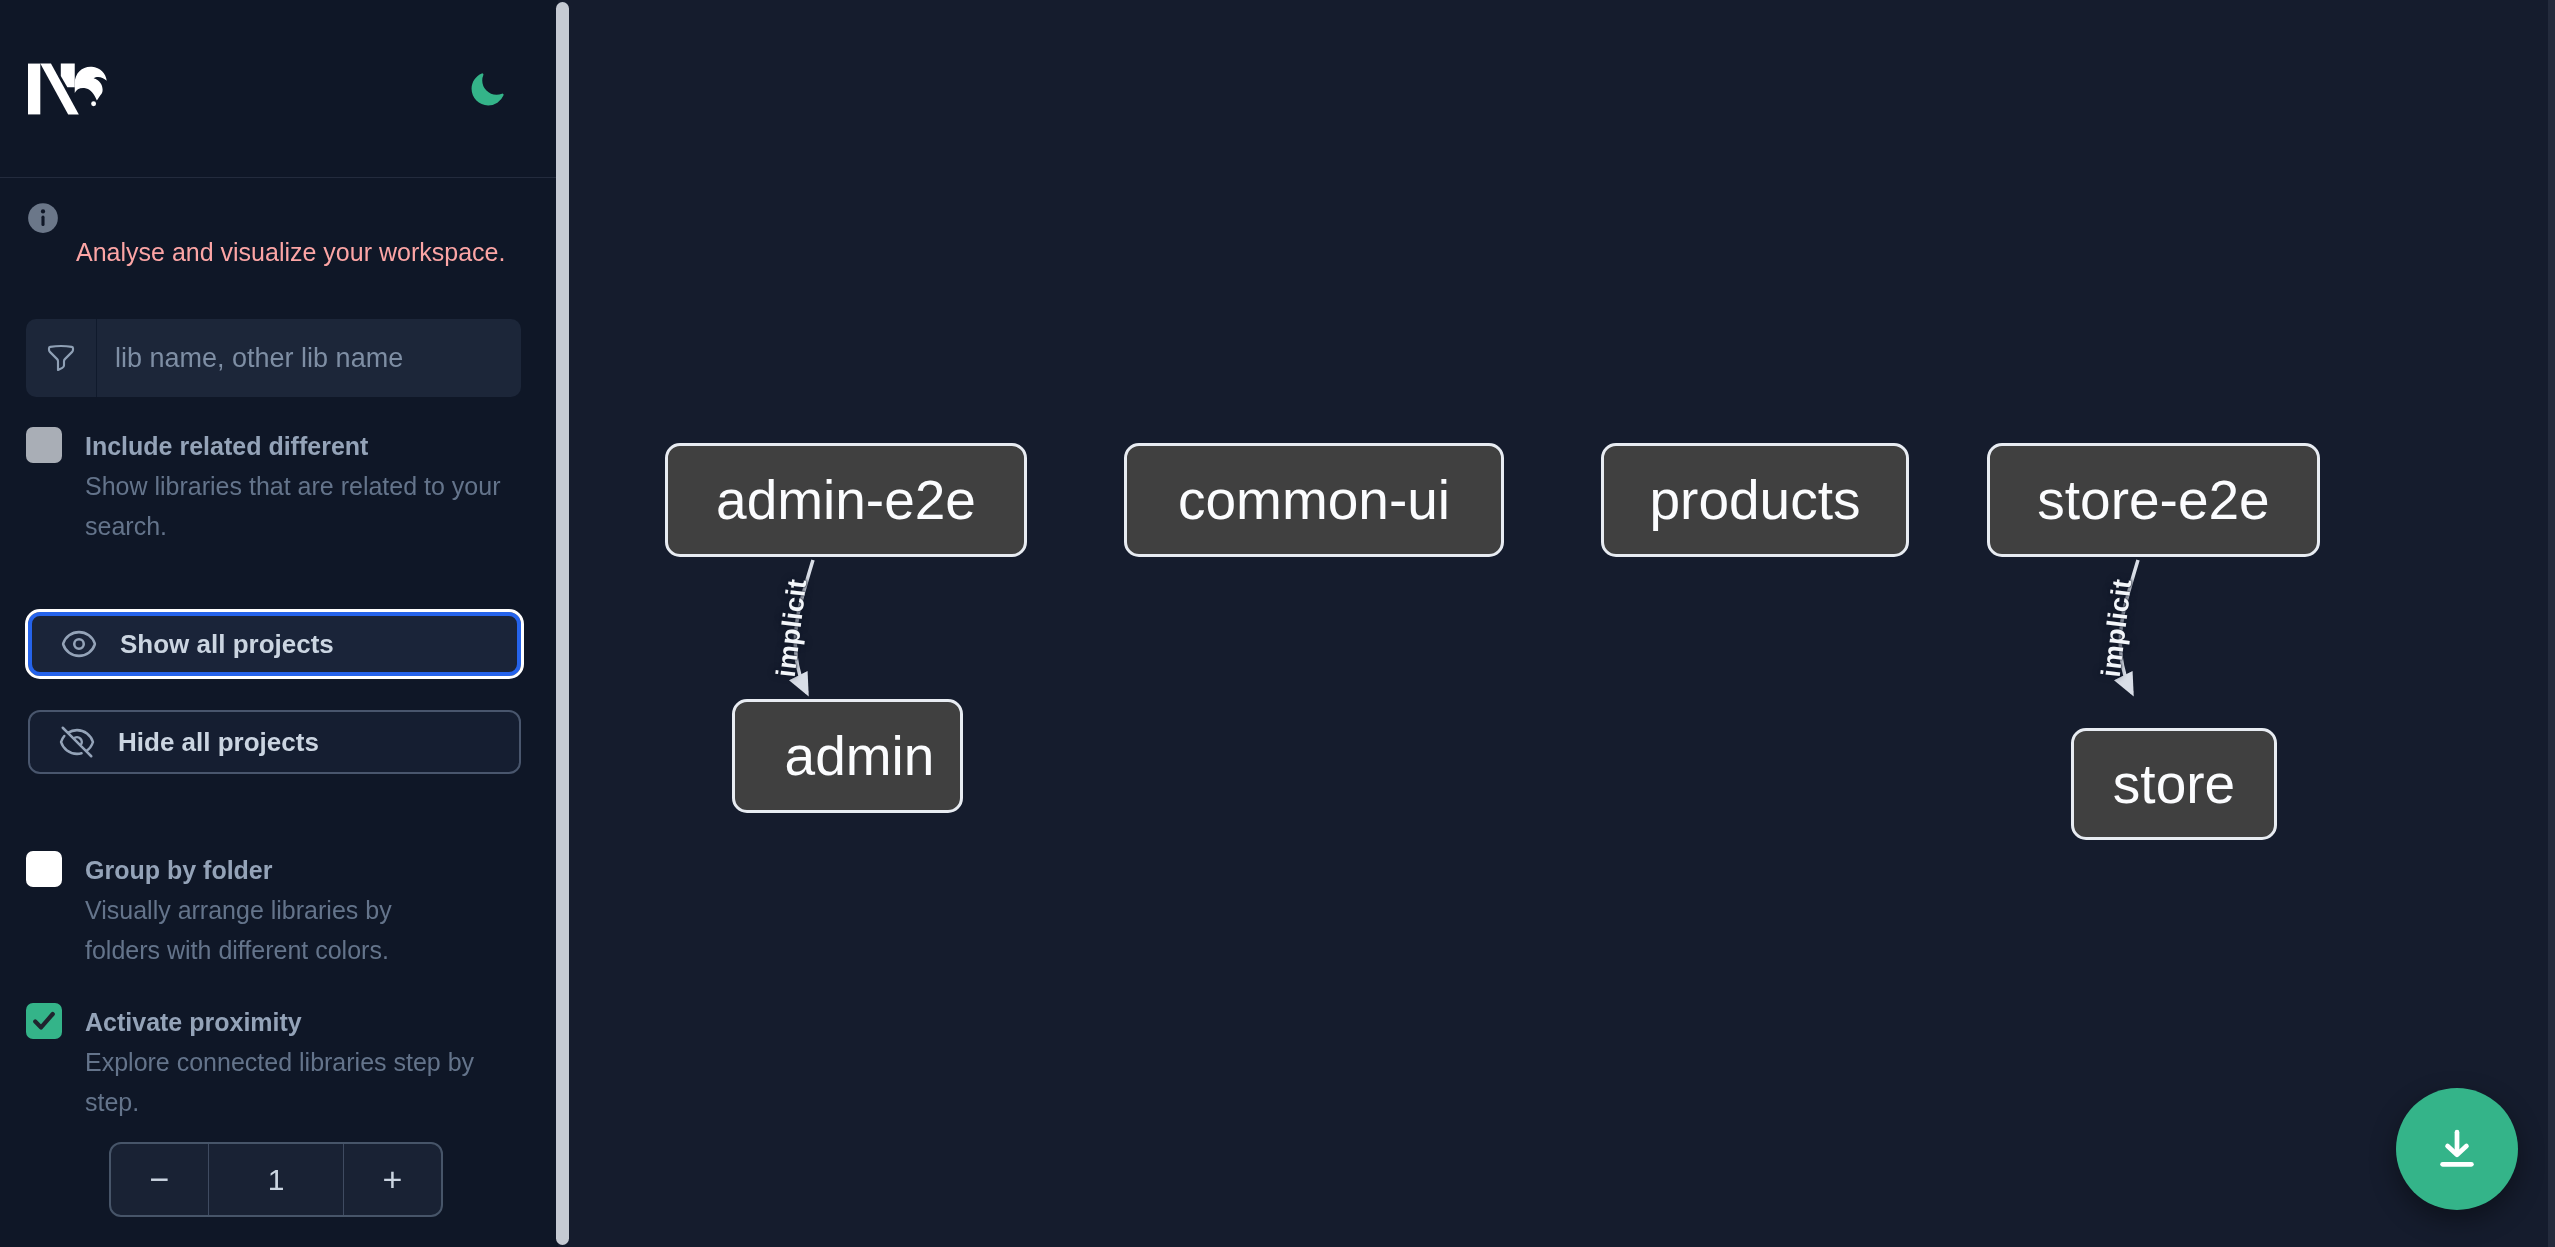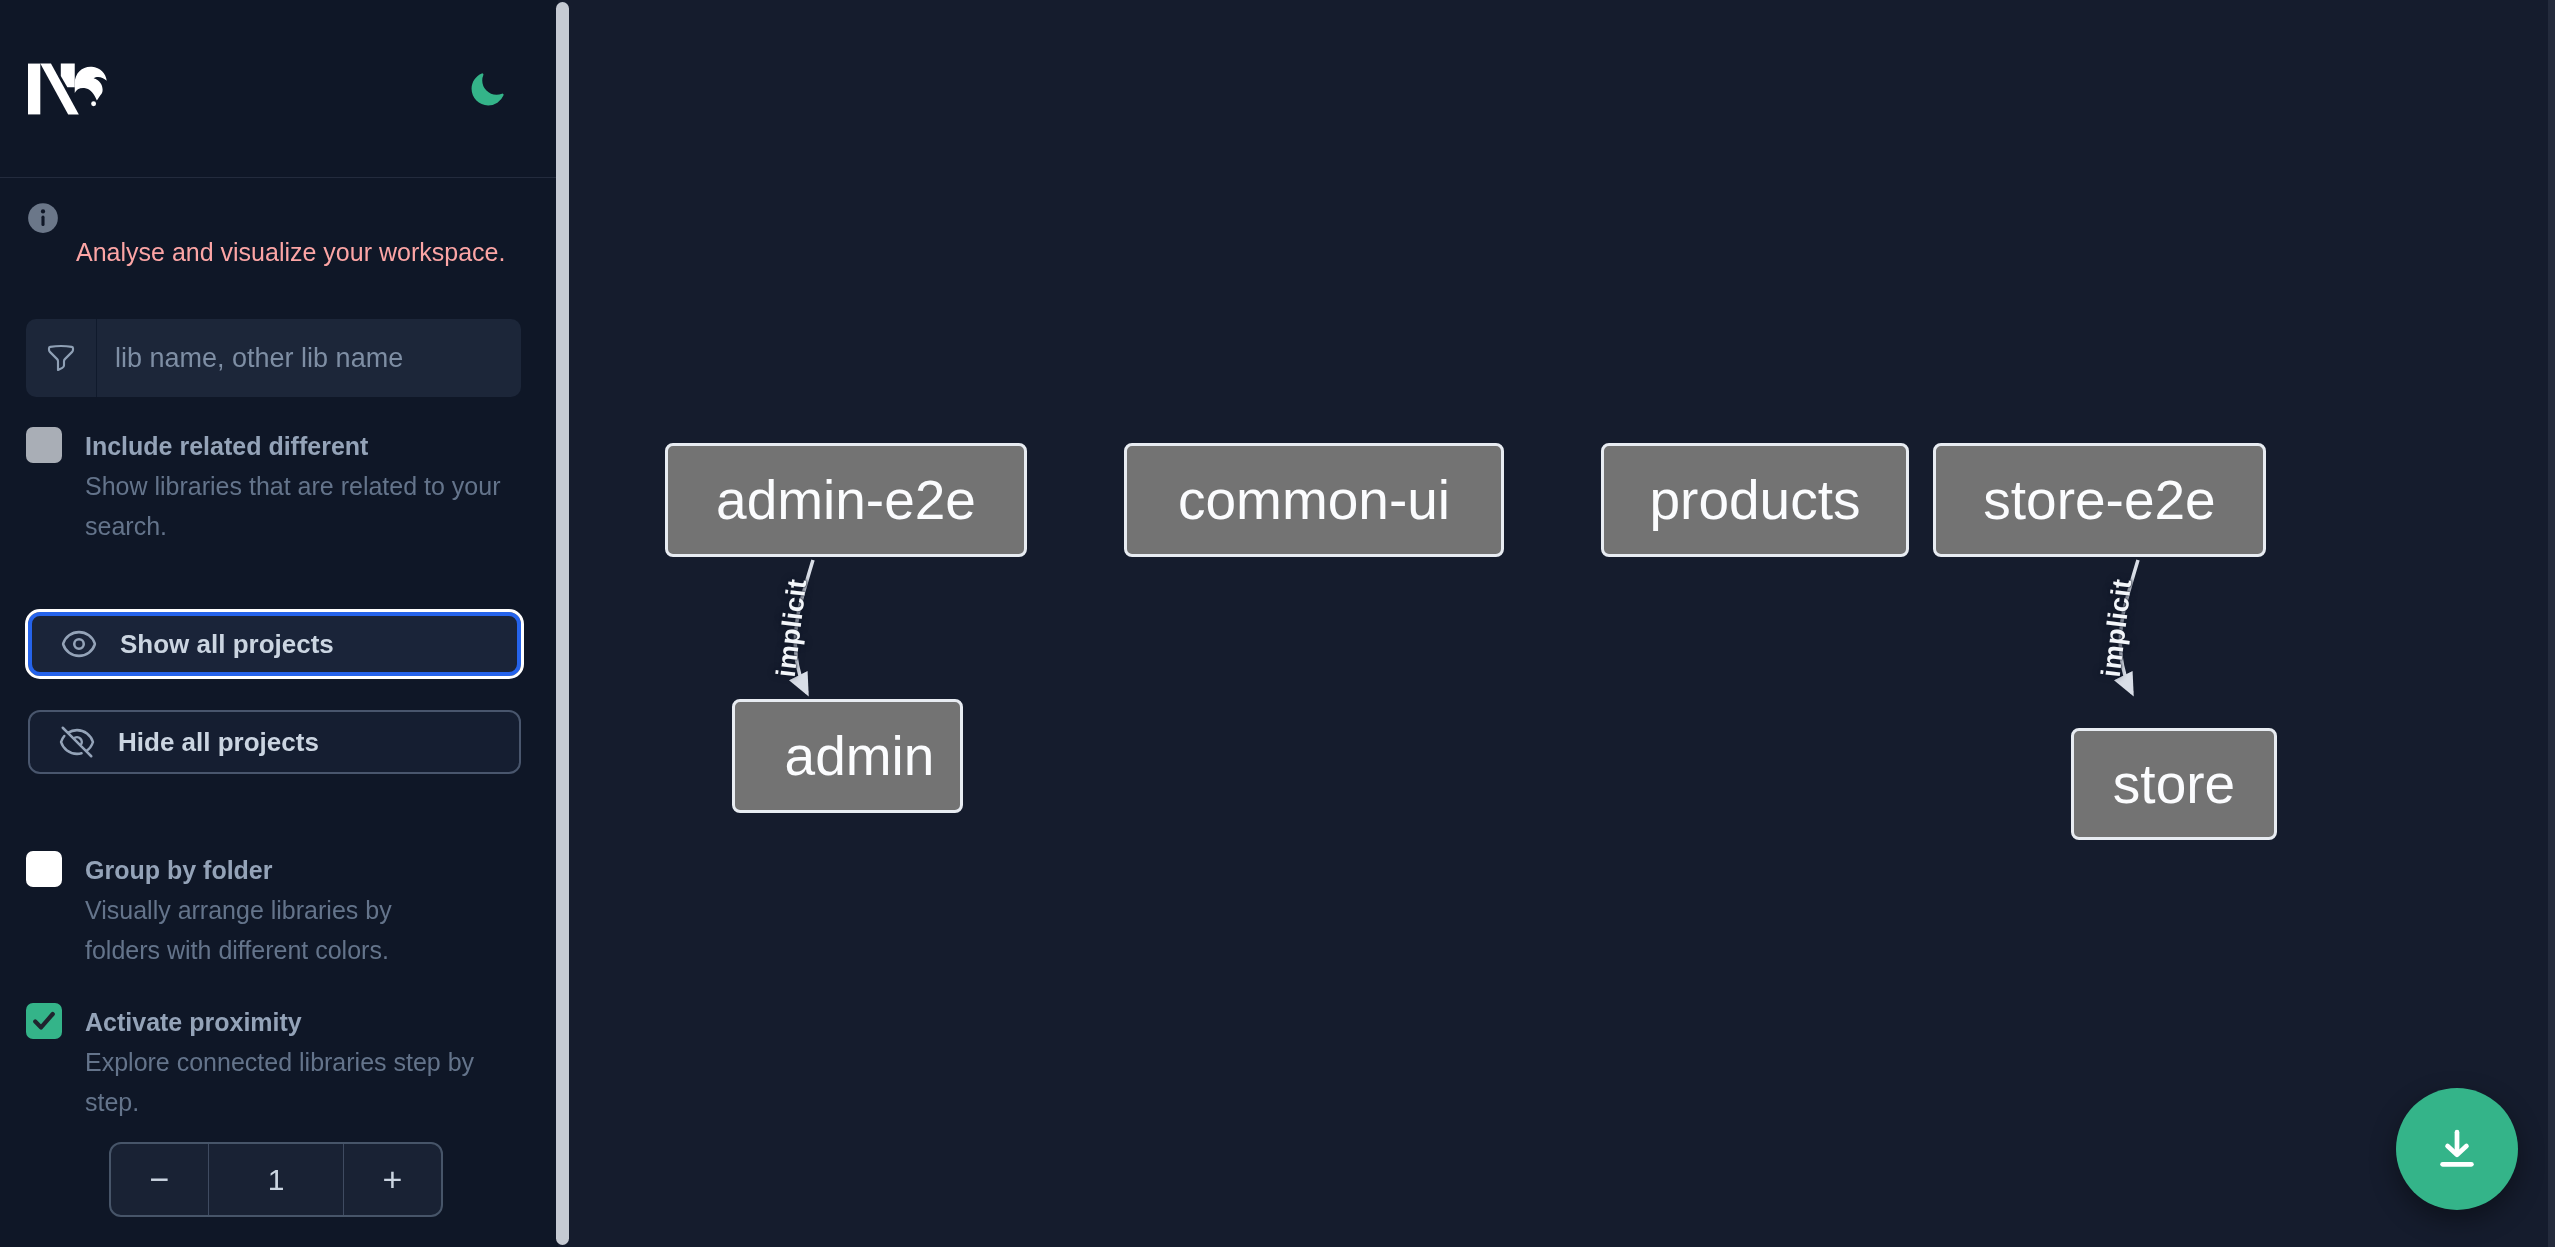--- a/index.html
+++ b/index.html
@@ -4,21 +4,21 @@
 <style>
   html,body{margin:0;padding:0;background:#0b101d;}
   .stage{position:relative;width:2555px;height:1247px;overflow:hidden;
          background:#151c2d;font-family:"Liberation Sans",sans-serif;}
 
   
   .canvas{position:absolute;inset:0;background:#151c2d;}
   .canvas-scroll-strip{position:absolute;top:0;right:0;width:7px;height:100%;background:#242b3c;}
   #edge-layer{position:absolute;inset:0;pointer-events:none;}
   .gnode{position:absolute;display:flex;align-items:center;justify-content:center;
-         background:#737373;border:3px solid #e8ecf2;border-radius:8px;
+         background:#404040;border:3px solid #e8ecf2;border-radius:15px;
          color:#fbfcfe;font-size:55px;cursor:pointer;box-sizing:border-box;}
   .edge-label{position:absolute;transform:translate(-50%,-50%) rotate(-83deg);
         font-size:27px;font-weight:700;color:#f3f6fa;letter-spacing:.5px;white-space:nowrap;
         text-shadow:0 0 7px rgba(21,28,45,.95),0 0 3px rgba(21,28,45,.95),0 0 2px rgba(21,28,45,.95);}
 
   
   .sidebar{position:absolute;top:0;left:0;width:558px;height:100%;background:#0f1727;}
   .scroll-thumb{position:absolute;top:2px;left:556px;width:13px;height:1243px;
         background:#c5cad3;border-radius:7px;z-index:5;}
   .hdr-divider{position:absolute;top:177px;left:0;width:557px;height:1px;background:#232b3d;}
@@ -76,21 +76,21 @@
       </defs>
       <g id="edge-paths">
           <path d="M 813 560 C 799 606, 793 626, 796 656 C 798 674, 803 685, 807 693" fill="none" stroke="#d9dee7" stroke-width="3.5" marker-end="url(#arrowhead)"></path>
           <path d="M 2138 560 C 2124 606, 2118 626, 2121 656 C 2123 674, 2128 685, 2132 693" fill="none" stroke="#d9dee7" stroke-width="3.5" marker-end="url(#arrowhead)"></path>
         </g>
     </svg>
     <div id="node-layer">
         <div class="gnode" style="left: 665px; top: 443px; width: 362px; height: 114px;">admin-e2e</div>
         <div class="gnode" style="left: 1124px; top: 443px; width: 380px; height: 114px;">common-ui</div>
         <div class="gnode" style="left: 1601px; top: 443px; width: 308px; height: 114px;">products</div>
-        <div class="gnode" style="left: 1933px; top: 443px; width: 333px; height: 114px;">store-e2e</div>
+        <div class="gnode" style="left: 1987px; top: 443px; width: 333px; height: 114px;">store-e2e</div>
         <div class="gnode" style="left: 732px; top: 699px; width: 231px; height: 114px; padding-left: 24px;">admin</div>
         <div class="gnode" style="left: 2071px; top: 728px; width: 206px; height: 112px;">store</div>
         <div class="edge-label" style="left: 792px; top: 628px; transform: translate(-50%, -50%) rotate(-83deg);">implicit</div>
         <div class="edge-label" style="left: 2117px; top: 628px; transform: translate(-50%, -50%) rotate(-83deg);">implicit</div>
       </div>
     <div class="canvas-scroll-strip"></div>
   </div>
 
   <div class="sidebar">
 

